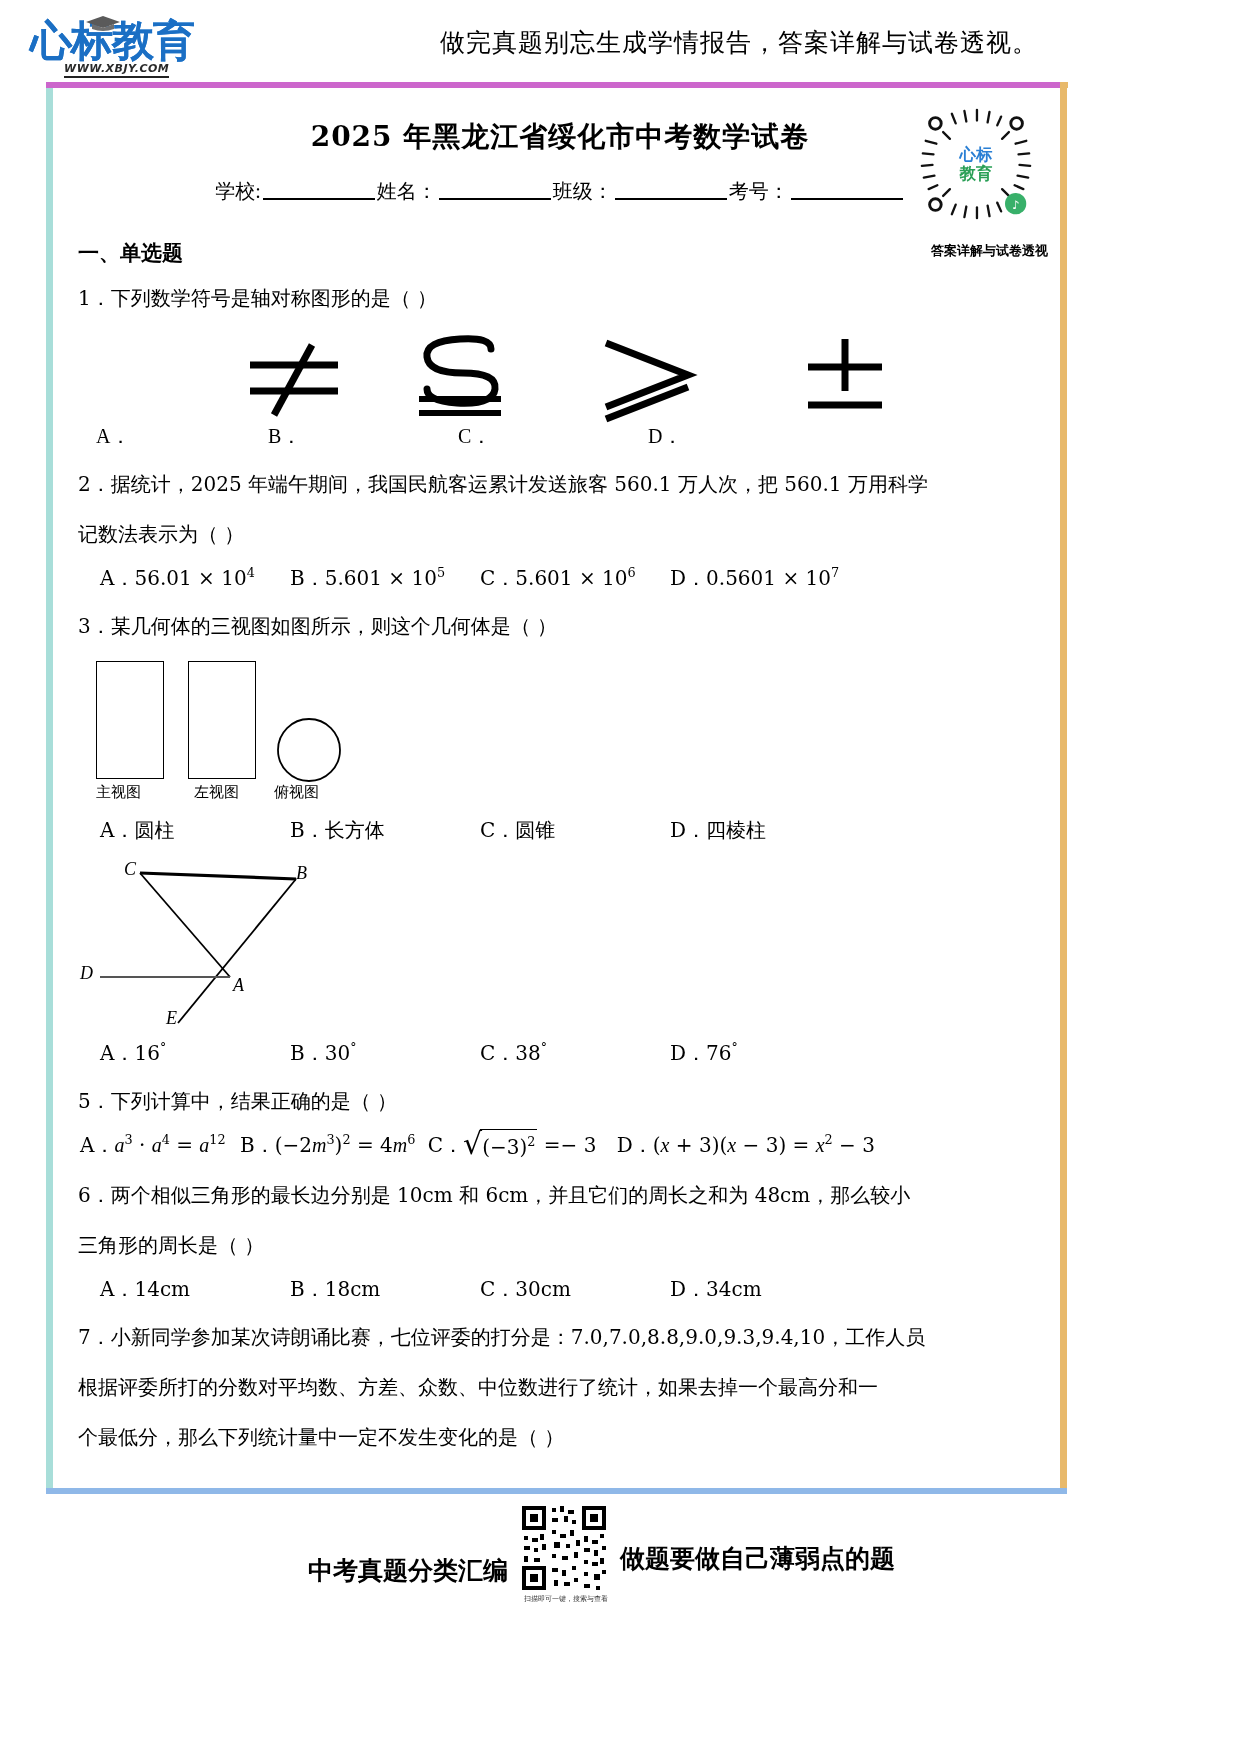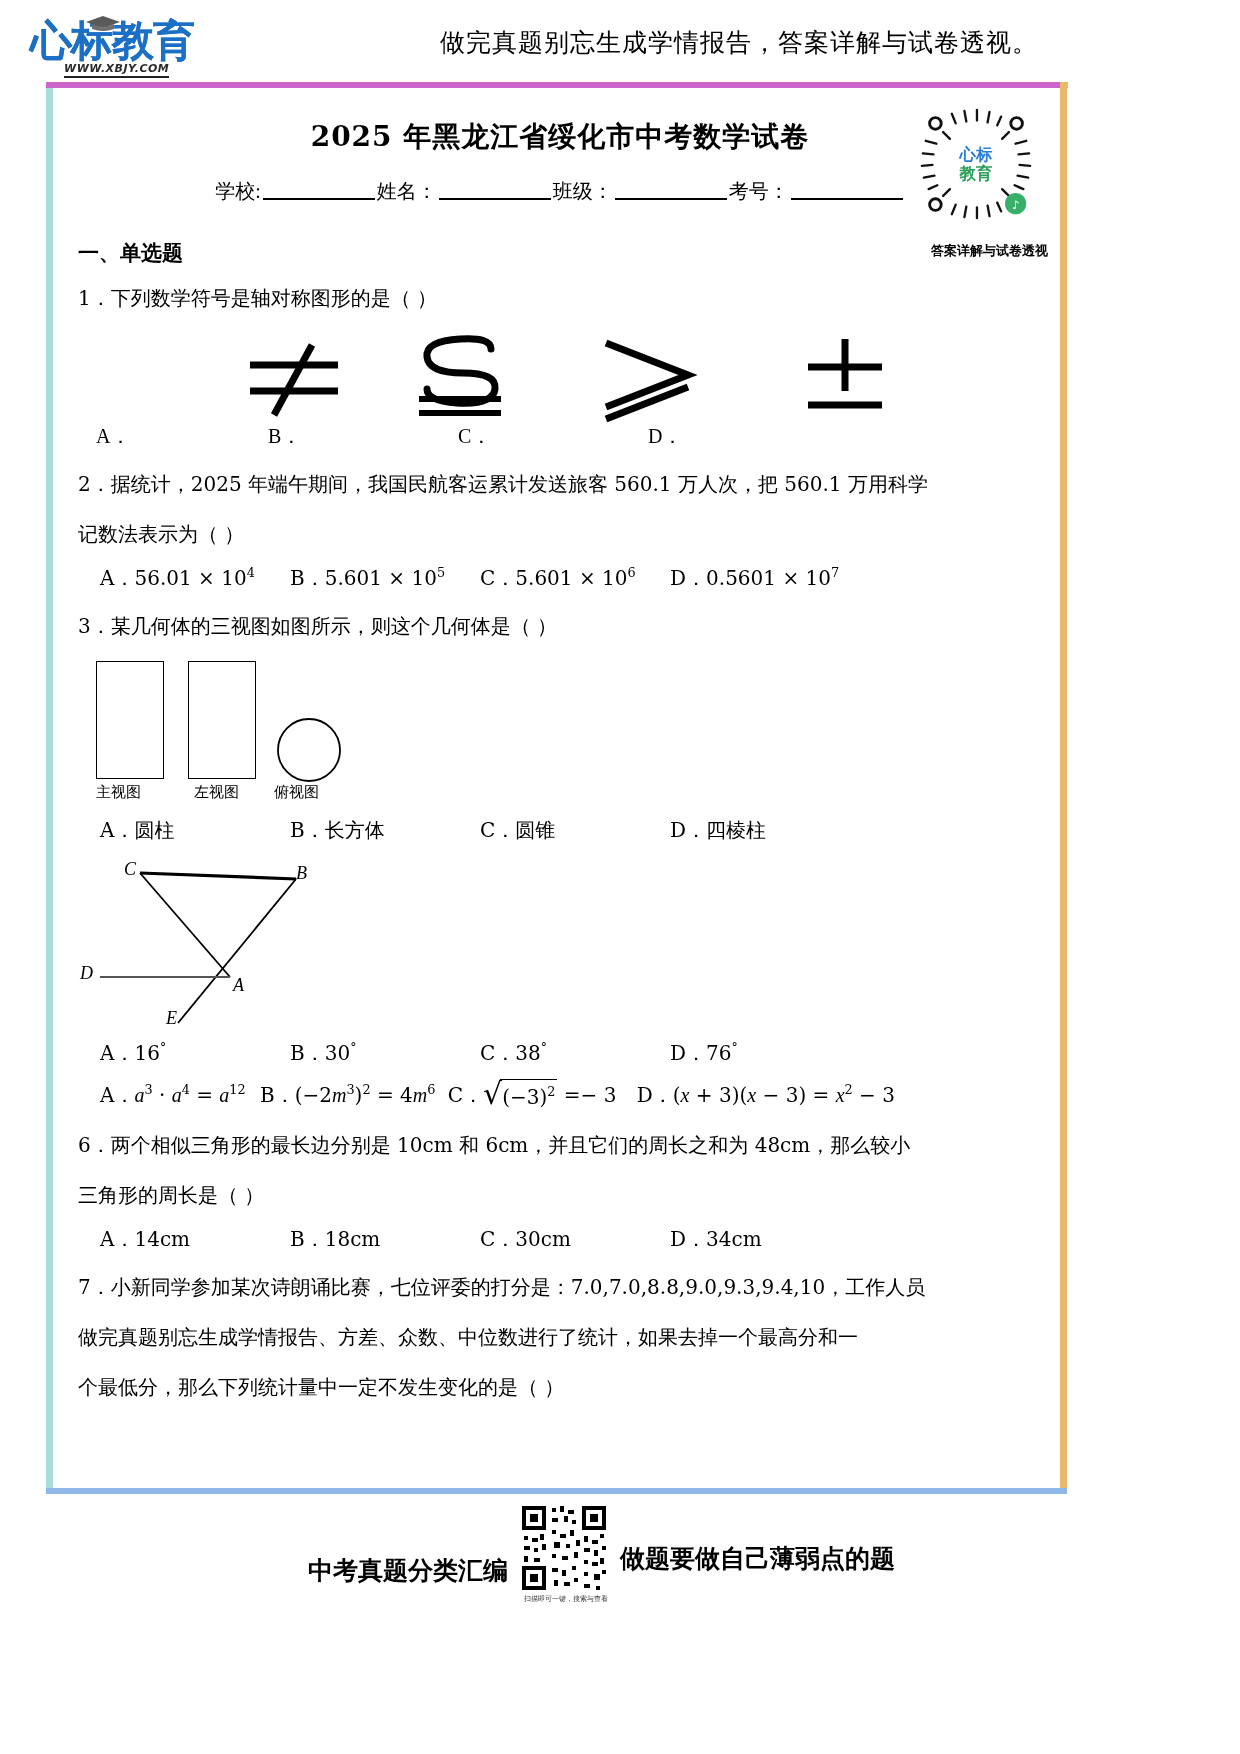--- a/index.html
+++ b/index.html
@@ -329,40 +329,41 @@
     <div class="fig-lab" style="left:88px;  top:155px;">E</div>
   </div>
 
   <div class="opts">
     <span class="opt-w"><span>A．</span><span>16</span><span class="deg">°</span></span>
     <span class="opt-w"><span>B．</span><span>30</span><span class="deg">°</span></span>
     <span class="opt-w"><span>C．</span><span>38</span><span class="deg">°</span></span>
     <span class="opt-w"><span>D．</span><span>76</span><span class="deg">°</span></span>
   </div>
 
-  <div class="opts" style="margin-left:40px; display:block;">
+  <div class="q">5．下列计算中，结果正确的是（    ）</div>
+  <div class="opts" style="margin-left:20px; display:block;">
     <span><span>A．</span><span class="mi">a</span><sup>3</sup> · <span class="mi">a</span><sup>4</sup> = <span class="mi">a</span><sup>12</sup></span>
     <span style="margin-left:8px;"><span>B．</span>(−2<span class="mi">m</span><sup>3</sup>)<sup>2</sup> = 4<span class="mi">m</span><sup>6</sup></span>
     <span style="margin-left:6px;"><span>C．</span><span style="display:inline-block; position:relative; vertical-align:middle;">
       <span style="font-size:30px; line-height:20px;">√</span><span style="border-top:1.4px solid #000; display:inline-block; padding:0 2px; margin-left:-2px;">(−3)<sup>2</sup></span>
     </span> =− 3</span>
     <span style="margin-left:14px;"><span>D．</span>(<span class="mi">x</span> + 3)(<span class="mi">x</span> − 3) = <span class="mi">x</span><sup>2</sup> − 3</span>
   </div>
 
   <div class="q">6．两个相似三角形的最长边分别是 10cm 和 6cm，并且它们的周长之和为 48cm，那么较小</div>
   <div class="q">三角形的周长是（        ）</div>
   <div class="opts">
     <span class="opt-w">A．14cm</span>
     <span class="opt-w">B．18cm</span>
     <span class="opt-w">C．30cm</span>
     <span class="opt-w">D．34cm</span>
   </div>
 
   <div class="q">7．小新同学参加某次诗朗诵比赛，七位评委的打分是：7.0,7.0,8.8,9.0,9.3,9.4,10，工作人员</div>
-  <div class="q">做完真题别忘生成学情报告、方差、众数、中位数进行了统计，如果去掉一个最高分和一</div>
+  <div class="q">根据评委所打的分数对平均数、方差、众数、中位数进行了统计，如果去掉一个最高分和一</div>
   <div class="q">个最低分，那么下列统计量中一定不发生变化的是（        ）</div>
 
 </div>
 
 <div class="footer">
   <div class="footer-left">中考真题分类汇编</div>
   <div class="footer-qr">
     <svg viewBox="0 0 46 46" width="92" height="92" shape-rendering="crispEdges">
       <rect width="46" height="46" fill="#fff"></rect>
       <g fill="#000">

